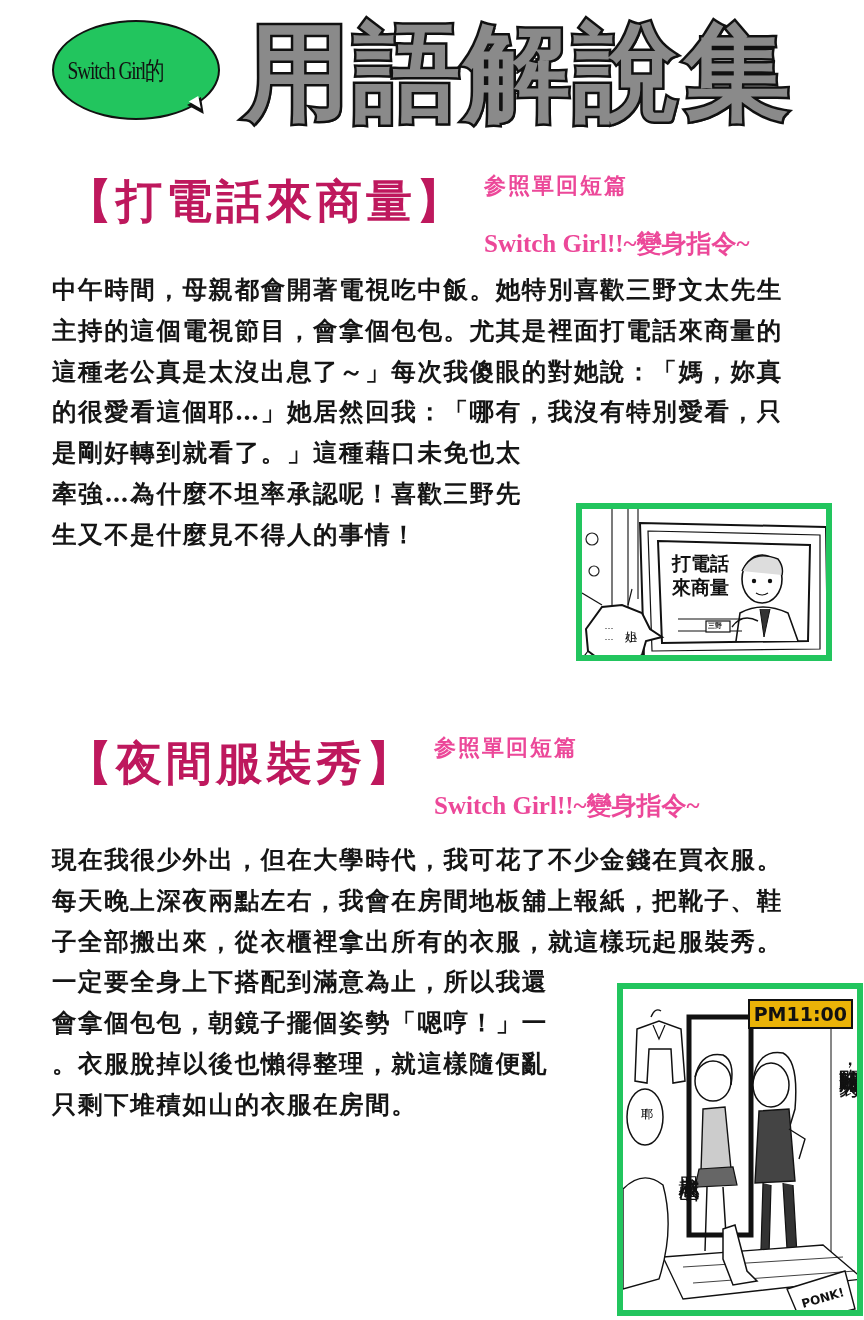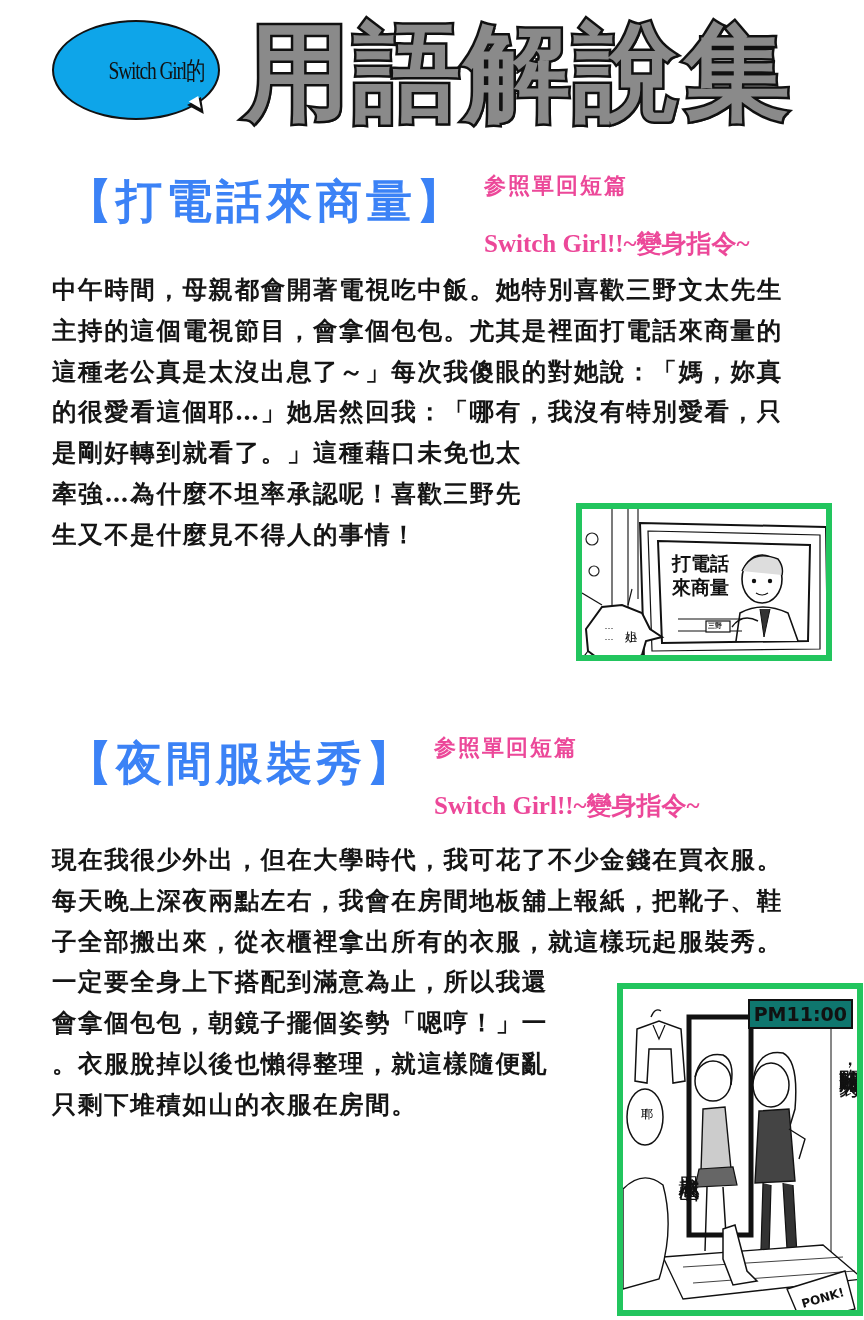--- a/index.html
+++ b/index.html
@@ -2,22 +2,22 @@
 <html><head>
   <meta charset="utf-8">
   <style>
     * { margin: 0; padding: 0; box-sizing: border-box; }
     html, body { width: 864px; height: 1320px; background: #ffffff; overflow: hidden; }
     body { position: relative; font-family: "DejaVu Serif", "Liberation Serif", serif; color: #111; }
 
     
     .bubble {
       position: absolute; left: 52px; top: 20px; width: 168px; height: 100px;
-      border: 2.5px solid #111; border-radius: 50%; background: #0ea5e9;
-      display: flex; align-items: center; justify-content: flex-end;
+      border: 2.5px solid #111; border-radius: 50%; background: #22c55e;
+      display: flex; align-items: center; justify-content: flex-start;
     }
     .bubble-tail {
       position: absolute; left: 190px; top: 100px; width: 0; height: 0;
       border-left: 10px solid transparent; border-right: 6px solid transparent;
       border-top: 16px solid #111; transform: rotate(-30deg);
     }
     .bubble-tail-inner {
       position: absolute; left: 191px; top: 98px; width: 0; height: 0;
       border-left: 7px solid transparent; border-right: 4px solid transparent;
       border-top: 12px solid #fff; transform: rotate(-30deg);
@@ -39,21 +39,21 @@
       background-image: radial-gradient(#555 0.8px, transparent 1px);
       display: inline-block;
     }
 
     
     .sec-head {
       position: absolute; display: flex; align-items: flex-start;
     }
     .sec-title {
       font-family: "DejaVu Serif", serif; font-size: 46px; font-weight: bold;
-      letter-spacing: 4px; white-space: nowrap; line-height: 1; color: #3b82f6;
+      letter-spacing: 4px; white-space: nowrap; line-height: 1; color: #be185d;
     }
     .sec-ref {
       margin-left: 18px; font-family: "DejaVu Serif", serif; color: #ec4899; font-weight: bold;
     }
     .sec-ref .ref-line1 { font-size: 22px; letter-spacing: 2px; line-height: 1.2; }
     .sec-ref .ref-line2 {
       font-family: "Liberation Serif", serif; font-size: 25px; line-height: 1.4; white-space: nowrap; margin-top: 28px;
     }
 
     
@@ -68,21 +68,21 @@
       position: absolute; border: 6px solid #22c55e; background: #fff; overflow: hidden; padding-left: 16px;
     }
     .panel svg { position: absolute; left: 0; top: 0; }
     .panel-label {
       position: absolute; font-family: "DejaVu Sans", sans-serif; font-weight: bold; color: #111;
     }
     .vert { writing-mode: vertical-rl; text-orientation: upright; letter-spacing: 1px; }
 
     .clock-box {
       position: absolute; right: 4px; top: 10px; padding: 2px 4px; border: 2px solid #111;
-      background: #0f766e; font-family: "DejaVu Sans", sans-serif; font-weight: bold; font-size: 19px;
+      background: #eab308; font-family: "DejaVu Sans", sans-serif; font-weight: bold; font-size: 19px;
       letter-spacing: 0px; color: #111;
     }
   </style>
 </head>
 <body>
 
 <div>
   <div class="bubble">
     <span class="bubble-text">Switch Girl的</span>
   </div>

